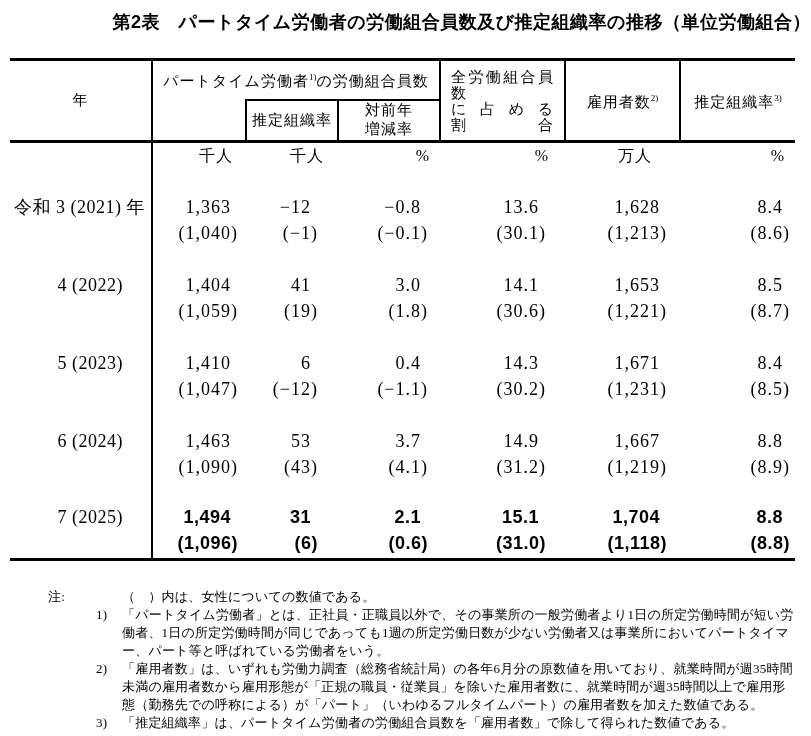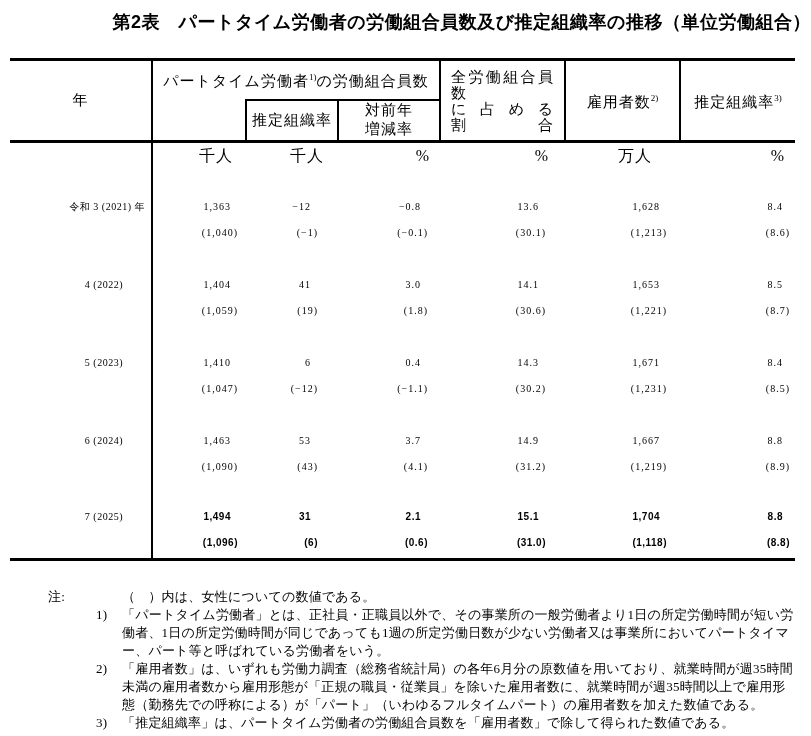--- a/index.html
+++ b/index.html
@@ -26,21 +26,21 @@
   sup{font-size:9px;letter-spacing:0;}
   .jline{text-align:justify;text-align-last:justify;padding:0 10px;line-height:16px;}
 
   tr.units{height:28px;font-size:16px;}
   tr.units td{vertical-align:middle;text-align:right;letter-spacing:1px;}
   tr.units td.uc1{border-right:2px solid #000;}
   .u2{padding-right:13px;} .u3{padding-right:14px;} .u4{padding-right:10px;}
   .u5{padding-right:16px;} .u6{padding-right:28px;} .u7{padding-right:10px;}
 
   tr.data-row{height:78px;}
-  tr.data-row td{vertical-align:bottom;text-align:right;font-size:10px;padding-bottom:2px;}
+  tr.data-row td{vertical-align:bottom;text-align:right;font-size:18px;padding-bottom:2px;}
   tr.data-row td.year-cell{border-right:2px solid #000;}
   .v,.p{line-height:26px;letter-spacing:1px;}
   .yline{line-height:26px;margin-bottom:26px;letter-spacing:0.5px;}
   .year-first .yline{padding-right:6px;}
   .year-rest  .yline{padding-right:28px;}
   td.c2 .v{padding-right:15px;} td.c2 .p{padding-right:8px;text-align:right;}
   td.c3 .v{padding-right:27px;} td.c3 .p{padding-right:20px;}
   td.c4 .v{padding-right:19px;} td.c4 .p{padding-right:12px;}
   td.c5 .v{padding-right:26px;} td.c5 .p{padding-right:19px;}
   td.c6 .v{padding-right:20px;} td.c6 .p{padding-right:13px;}

